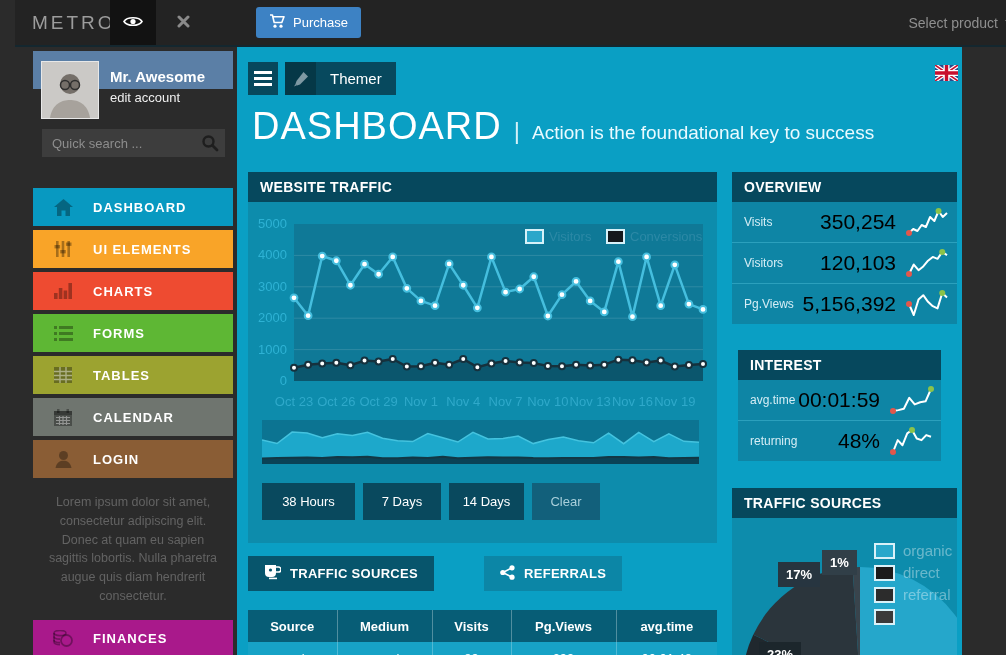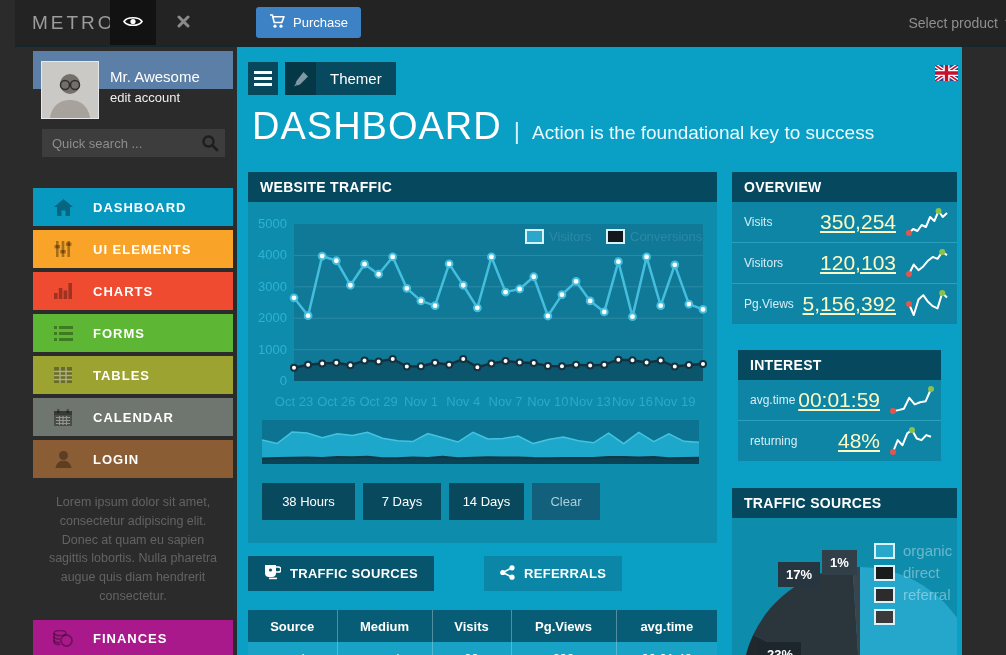--- a/index.html
+++ b/index.html
@@ -12,21 +12,21 @@
   .logo{position:absolute;left:17px;top:0;line-height:45px;color:#9c9c9c;font-size:19px;letter-spacing:3px;}
   .eye-block{position:absolute;left:95px;top:0;width:46px;height:45px;background:#121212;display:flex;align-items:center;justify-content:center;}
   .x-btn{position:absolute;left:152px;top:0;width:32px;height:45px;display:flex;align-items:center;justify-content:center;}
   .purchase{position:absolute;left:205px;top:7px;height:31px;background:#3d82c4;border-radius:3px;display:flex;align-items:center;gap:7px;padding:0 13px;color:#fff;font-size:13px;cursor:pointer;margin-left:36px;}
   .select-product{position:absolute;right:8px;top:0;height:45px;display:flex;align-items:center;gap:7px;color:#8f8f8f;font-size:14px;cursor:pointer;}
   .caret{width:0;height:0;border-left:4px solid transparent;border-right:4px solid transparent;border-top:5px solid #8f8f8f;}
 
   
   .sidebar{position:absolute;top:47px;left:0;width:237px;height:608px;background:#2b2b2b;overflow:hidden;}
   .avatar{position:absolute;left:42px;top:15px;width:56px;height:56px;background:#cbc9c6;outline:1px solid #e8e8e8;}
-  .user-name{position:absolute;left:110px;top:21px;color:#fff;font-weight:normal;font-size:15px;}
+  .user-name{position:absolute;left:110px;top:21px;color:#fff;font-weight:bold;font-size:15px;}
   .edit-account{position:absolute;left:110px;top:43px;color:#efefef;font-size:13px;cursor:pointer;}
   .searchwrap{position:absolute;left:42px;top:82px;width:183px;height:28px;background:#3d3d3d;}
   .searchwrap input{position:absolute;inset:0;background:transparent;border:none;outline:none;color:#0ea5e9;font-size:13px;padding:0 30px 0 10px;font-family:"Liberation Sans",sans-serif;}
   .searchwrap input::placeholder{color:#8d8d8d;}
   .search-ico{position:absolute;right:6px;top:5px;}
   .menu{position:absolute;top:141px;left:33px;width:200px;}
   .menu-item{height:38px;margin-bottom:4px;display:flex;align-items:center;cursor:pointer;}
   .mi-icon{width:60px;display:flex;justify-content:center;color:rgba(0,0,0,0.33);}
   .mi-label{color:#fff;font-size:13px;font-weight:700;letter-spacing:1px;}
   .note{margin:15px 12px 0;text-align:center;color:#636363;font-size:12.5px;line-height:1.5;}
@@ -73,21 +73,21 @@
   .datatable th{background:#075d76;color:#fff;font-size:13px;font-weight:700;height:30px;border-right:1px solid rgba(255,255,255,.3);}
   .datatable th:last-child,.datatable td:last-child{border-right:none;}
   .datatable td{background:#17a2c6;color:#fff;font-size:13px;text-align:center;height:30px;border-right:1px solid rgba(255,255,255,.25);}
   .c1{width:89px}.c2{width:95px}.c3{width:79px}.c4{width:105px}.c5{width:101px}
 
   .overview-panel{left:495px;top:125px;width:225px;}
   .interest-panel{left:493px;top:303px;width:203px;padding-left:8px;}
   .stat-row{height:40px;display:flex;align-items:center;padding:0 6px 0 12px;background:#0e85a5;border-top:1px solid #2ba0bd;}
   .stat-row:first-child{border-top:none;}
   .stat-label{font-size:12px;color:#d5edf5;}
-  .stat-value{margin-left:auto;font-size:21px;color:#fef9c3;text-decoration:underline;}
+  .stat-value{margin-left:auto;font-size:21px;color:#000000;}
   .spark{width:46px;height:30px;margin-left:9px;flex:none;}
 
   .sources-panel{left:495px;top:441px;width:225px;}
   .sources-panel .panel-b{height:137px;overflow:hidden;}
   #pie-chart{position:absolute;left:0;top:0;}
   .pct{position:absolute;color:#fff;font-size:13px;font-weight:700;padding:5px 8px;}
   .pct-17{left:46px;top:44px;background:#273540;}
   .pct-1{left:90px;top:32px;background:#313f48;}
   .pct-23{left:27px;top:124px;background:#1c262c;}
   .pie-legend{position:absolute;left:142px;top:24px;}

